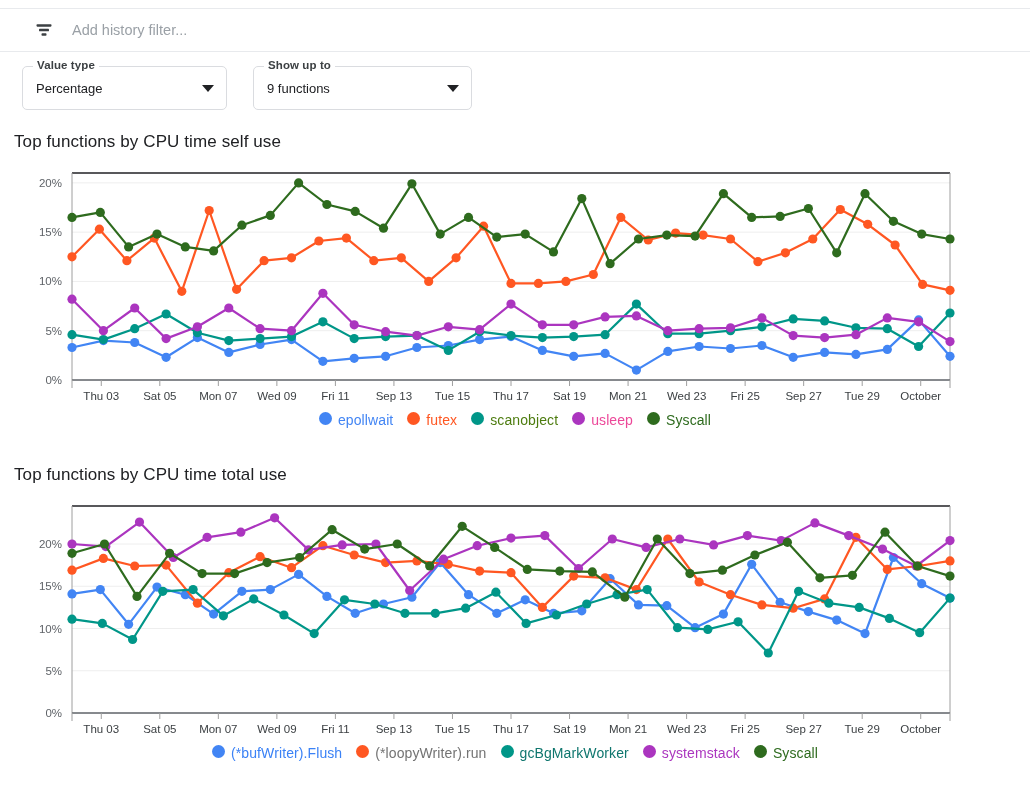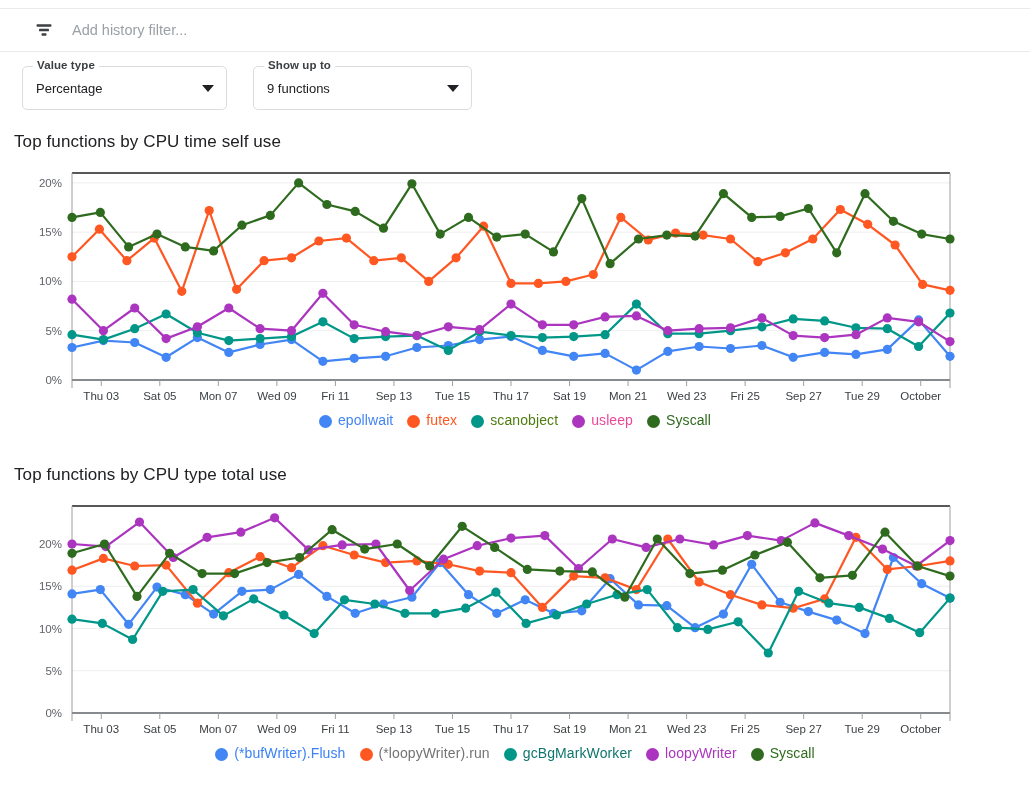--- a/index.html
+++ b/index.html
@@ -68,21 +68,21 @@
   .chart-block { position: absolute; left: 0; }
   #chart1 { top: 165px; }
   #chart2 { top: 498px; }
 
   .chart-svg { display: block; }
 
   .legend {
     display: flex; justify-content: center; align-items: center;
     gap: 14px; margin-top: 2px; width: 1030px;
   }
-  .legend-item { display: flex; align-items: flex-end; gap: 6px; }
+  .legend-item { display: flex; align-items: flex-start; gap: 6px; }
   .legend-dot { width: 13px; height: 13px; border-radius: 50%; display: block; }
   .legend-label { font-size: 14px; letter-spacing: .1px; white-space: nowrap; }
 </style>
 </head>
 <body>
 
 <div id="app">
 
   <div class="filter-bar">
     <svg class="filter-icon" viewBox="0 0 24 24">
@@ -340,21 +340,21 @@
           <span class="legend-dot" style="background: rgb(171, 53, 191);"></span>
           <span class="legend-label" style="color: #ec4899;">usleep</span>
         </div>
         <div class="legend-item">
           <span class="legend-dot" style="background: rgb(46, 107, 30);"></span>
           <span class="legend-label" style="color: rgb(46, 107, 30);">Syscall</span>
         </div>
       </div>
   </div>
 
-  <h2 class="chart-title" id="chart2-title">Top functions by CPU type total use</h2>
+  <h2 class="chart-title" id="chart2-title">Top functions by CPU time total use</h2>
   <div class="chart-block" id="chart2">
     <svg class="chart-svg" id="svg2" width="1030" height="245">
         <line x1="72" y1="215" x2="950" y2="215" stroke="#5f6368" stroke-width="1"></line>
         <text x="62" y="219" text-anchor="end" font-size="11.5" fill="#5f6368" font-family="&quot;Liberation Sans&quot;, sans-serif">0%</text>
         <line x1="72" y1="172.75510204081633" x2="950" y2="172.75510204081633" stroke="#eeeeee" stroke-width="1"></line>
         <text x="62" y="176.75510204081633" text-anchor="end" font-size="11.5" fill="#5f6368" font-family="&quot;Liberation Sans&quot;, sans-serif">5%</text>
         <line x1="72" y1="130.51020408163265" x2="950" y2="130.51020408163265" stroke="#eeeeee" stroke-width="1"></line>
         <text x="62" y="134.51020408163265" text-anchor="end" font-size="11.5" fill="#5f6368" font-family="&quot;Liberation Sans&quot;, sans-serif">10%</text>
         <line x1="72" y1="88.26530612244898" x2="950" y2="88.26530612244898" stroke="#eeeeee" stroke-width="1"></line>
         <text x="62" y="92.26530612244898" text-anchor="end" font-size="11.5" fill="#5f6368" font-family="&quot;Liberation Sans&quot;, sans-serif">15%</text>
@@ -566,21 +566,21 @@
         <div class="legend-item">
           <span class="legend-dot" style="background: rgb(255, 87, 34);"></span>
           <span class="legend-label" style="color: #737373;">(*loopyWriter).run</span>
         </div>
         <div class="legend-item">
           <span class="legend-dot" style="background: rgb(0, 150, 136);"></span>
           <span class="legend-label" style="color: #0f766e;">gcBgMarkWorker</span>
         </div>
         <div class="legend-item">
           <span class="legend-dot" style="background: rgb(171, 53, 191);"></span>
-          <span class="legend-label" style="color: rgb(171, 53, 191);">loopyWriter</span>
+          <span class="legend-label" style="color: rgb(171, 53, 191);">systemstack</span>
         </div>
         <div class="legend-item">
           <span class="legend-dot" style="background: rgb(46, 107, 30);"></span>
           <span class="legend-label" style="color: rgb(46, 107, 30);">Syscall</span>
         </div>
       </div>
   </div>
 
 </div>
 

